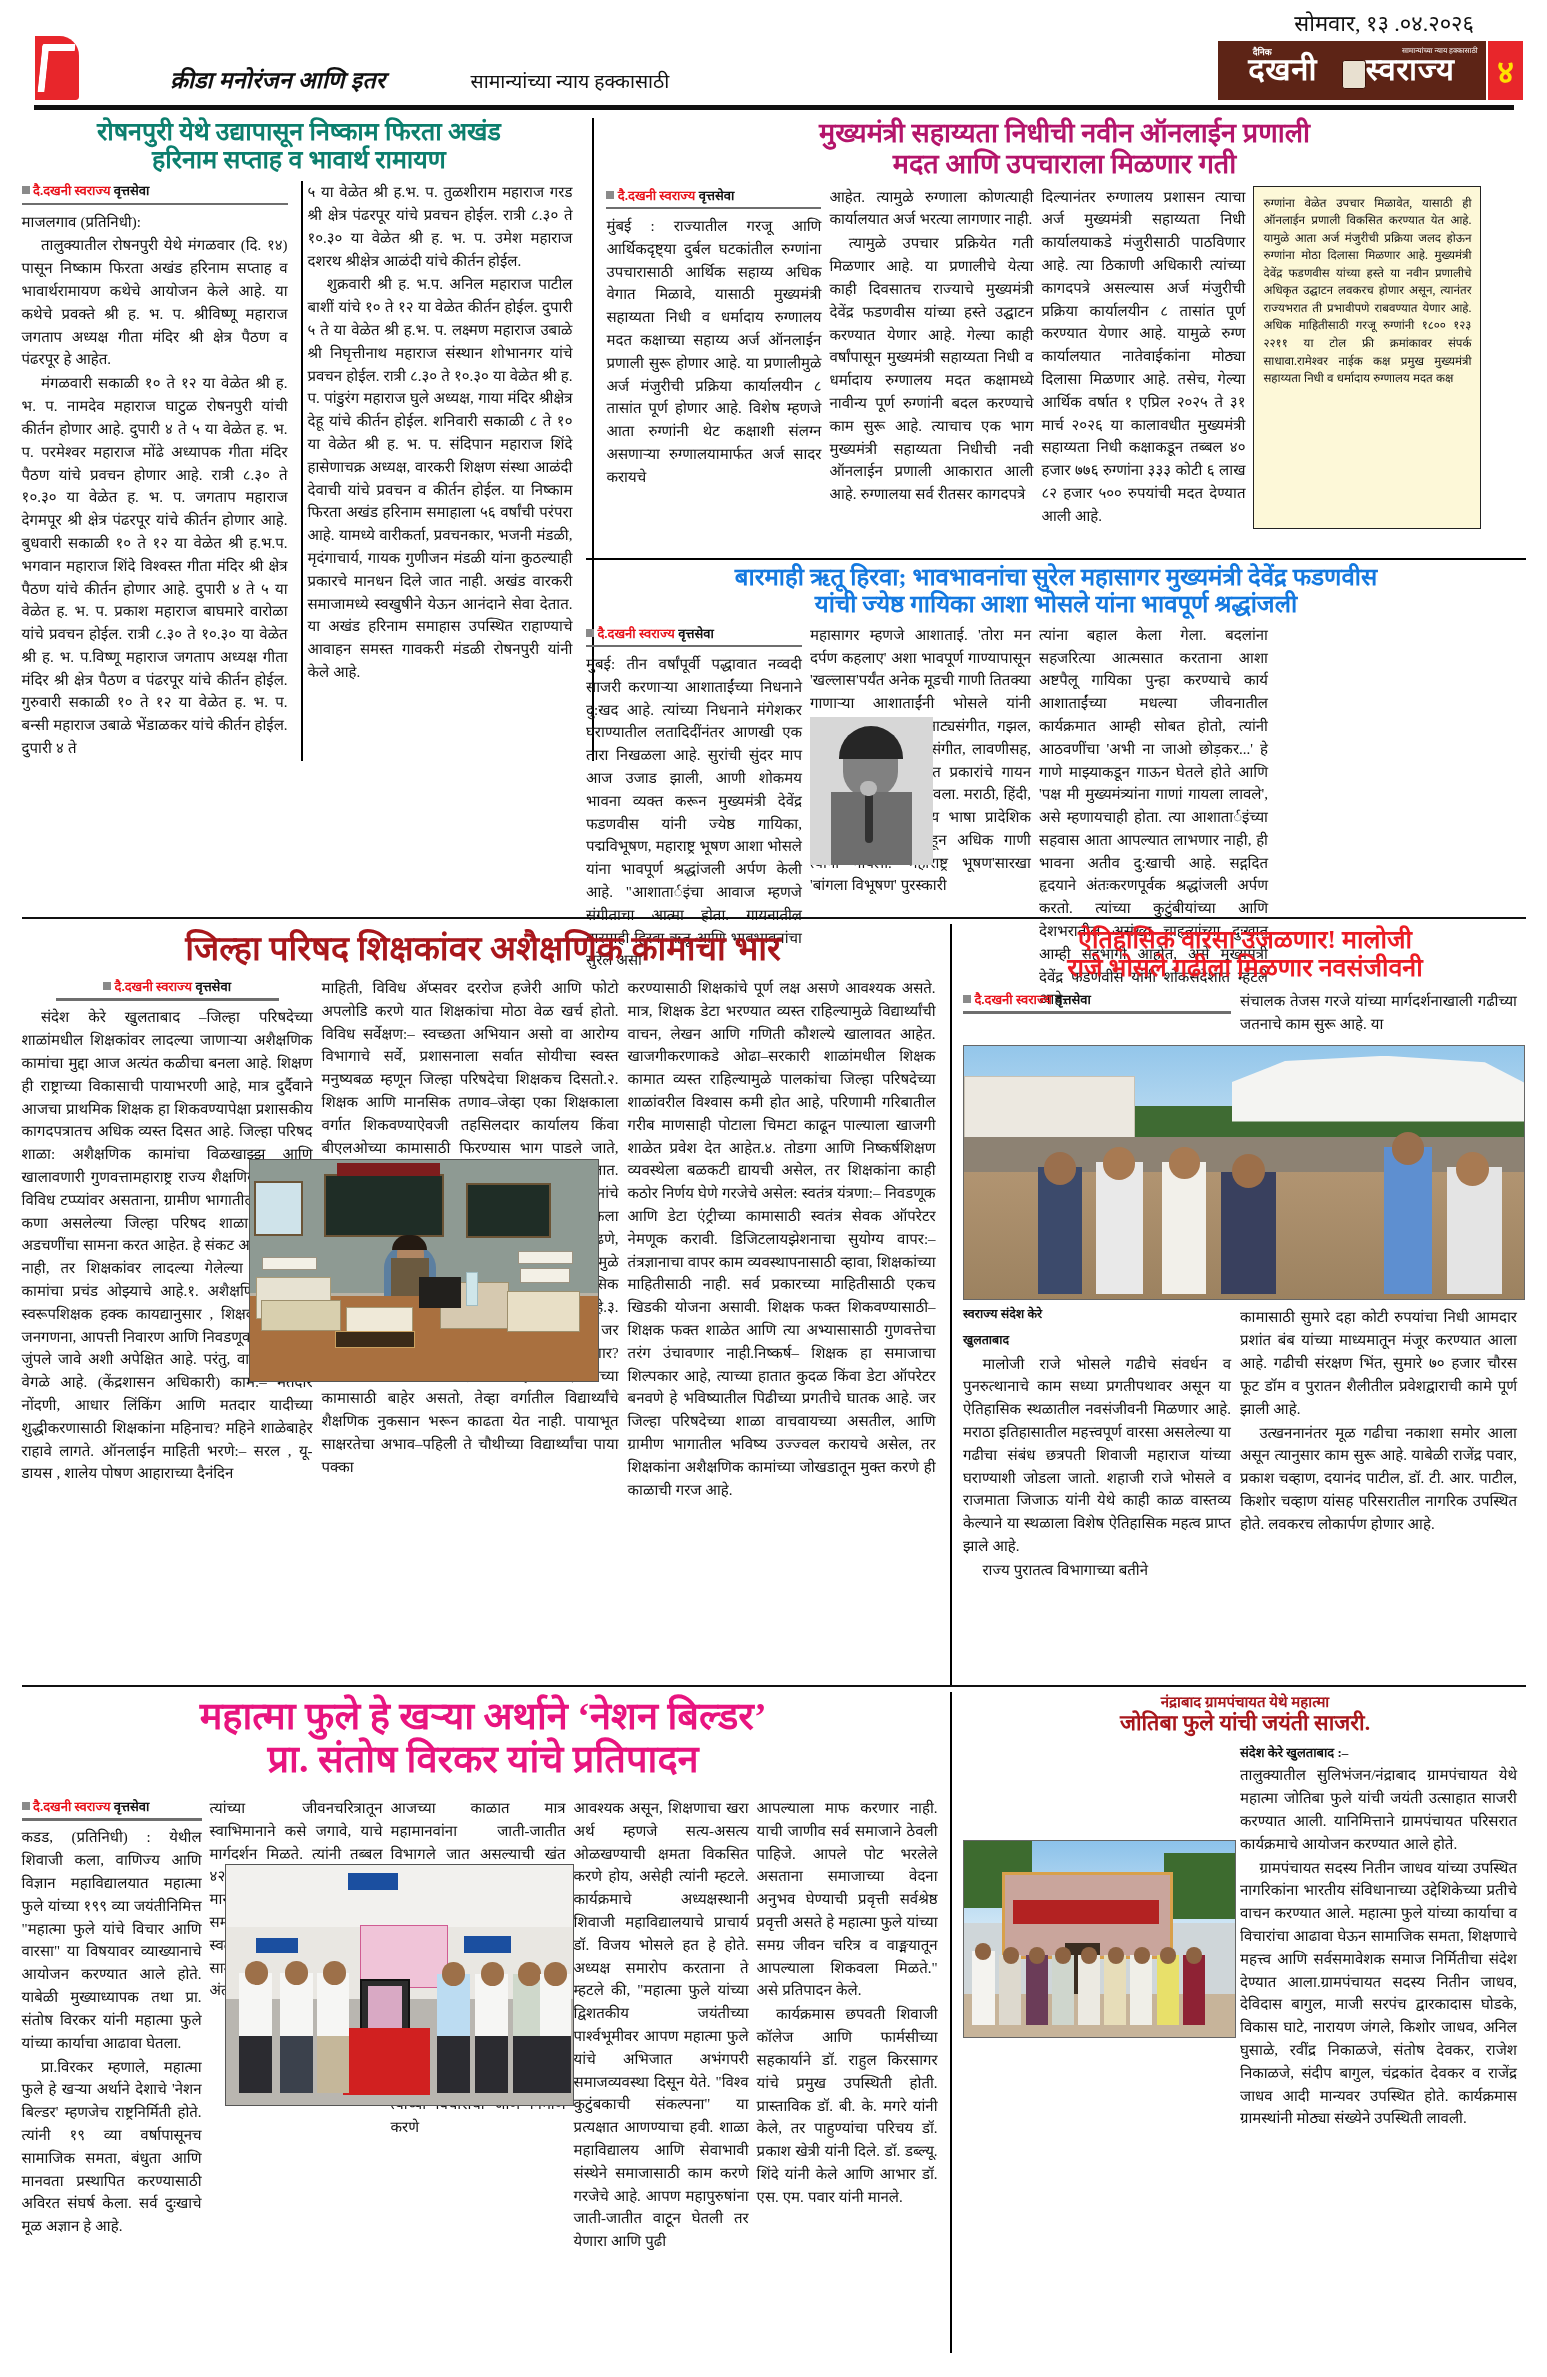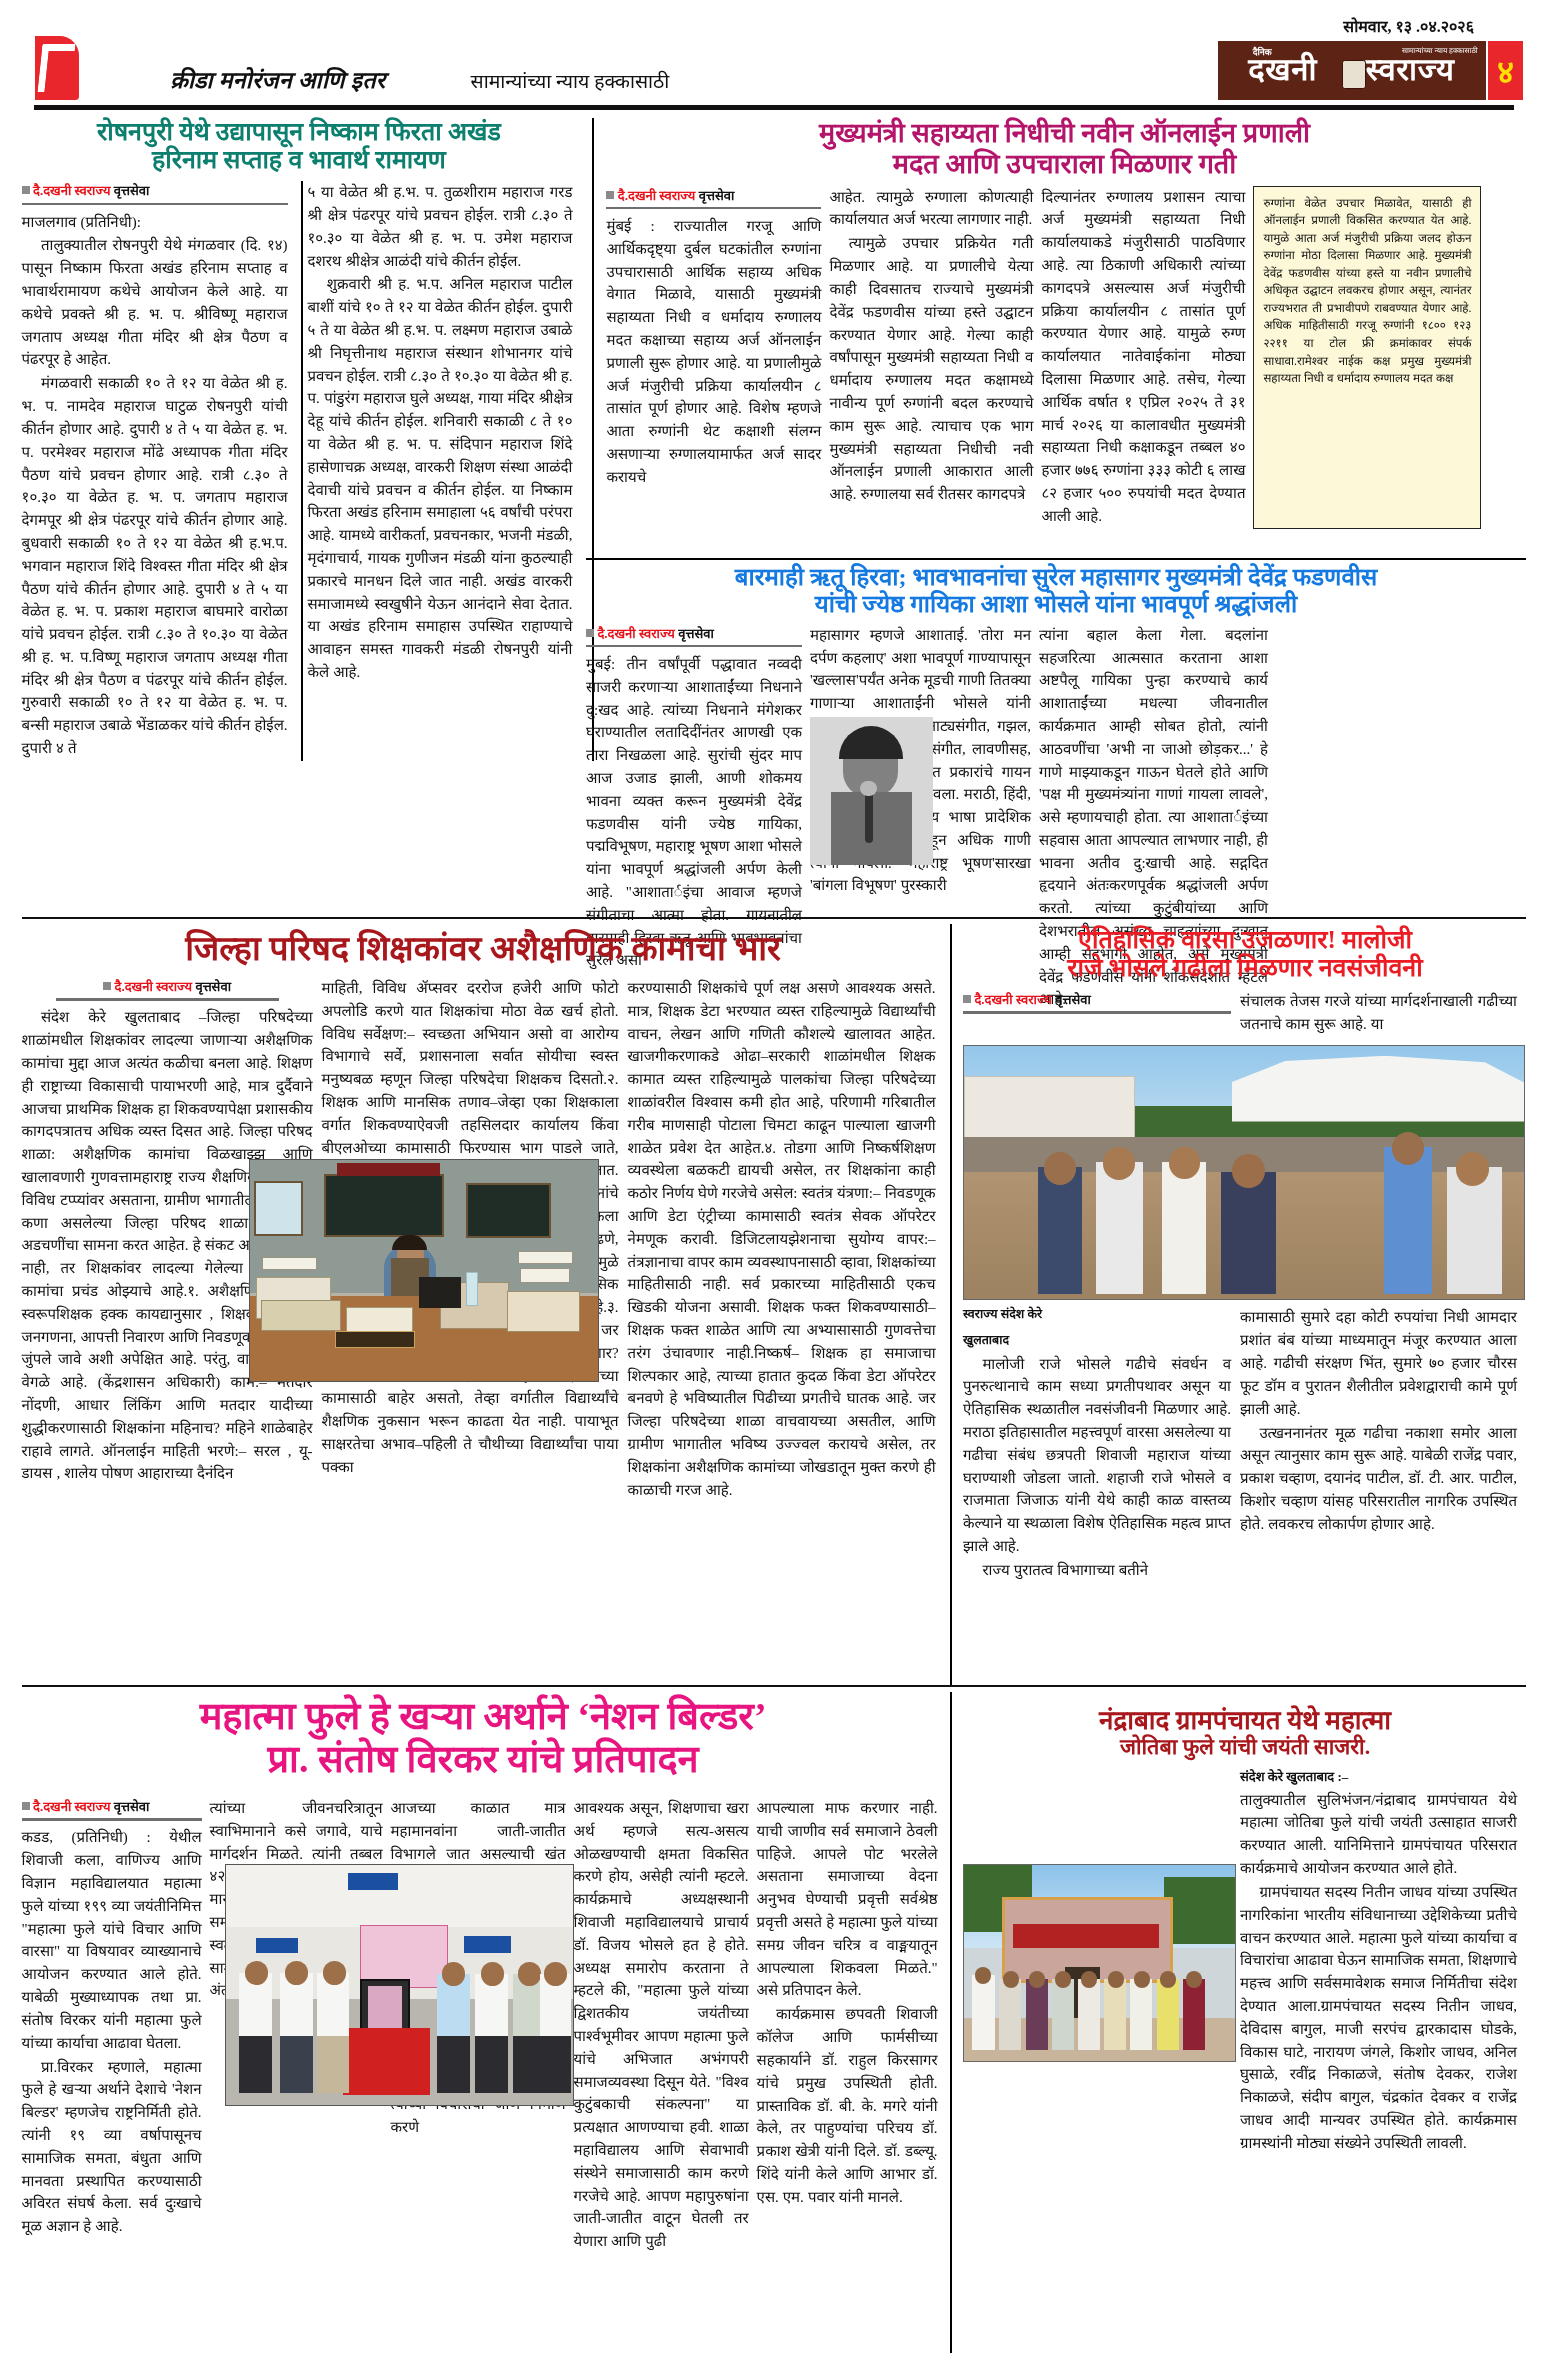--- a/index.html
+++ b/index.html
@@ -37,21 +37,21 @@
     font-size: 23px; font-weight:bold; margin-left: 91px; letter-spacing:0.3px;
     white-space:nowrap; padding-bottom: 4.6px; font-style: italic;
   }
   .mast-tagline-top {
     font-size: 19.4px; margin-left: 85px; padding-bottom: 5.7px; white-space:nowrap;
   }
   .mast-right {
     margin-left:auto; display:flex; flex-direction:column; align-items:flex-end;
     position:relative; padding-right: 3.4px;
   }
-  .mast-date { font-size: 16px; font-weight:bold; margin-bottom: 3.4px; margin-right: 49px; white-space:nowrap;}
+  .mast-date { font-size: 22px; font-weight:normal; margin-bottom: 3.4px; margin-right: 49px; white-space:nowrap;}
   .mast-logo-wrap { display:flex; align-items:stretch; }
   .mast-logo {
     background:#5d2416; color:#fff; width: 268px; height: 59px;
     position:relative; padding: 2.3px 5.7px 0 8px;
   }
   .mast-logo .lg-small { font-size: 9px; position:absolute; left:35px; top:4.6px; font-weight:bold;}
   .mast-logo .lg-tag { font-size: 7.4px; position:absolute; right:8px; top:4.6px; }
   .mast-logo .lg-main {
     position:absolute; left:5.7px; top:13.7px; width:256px; text-align:center;
     font-size: 31px; font-weight:bold; letter-spacing:0.6px; line-height:1;
@@ -448,21 +448,21 @@
       <div style="position:absolute;left:287px;top:171px;width:31px;height:57px;background:#2b2b30;"></div>
       <div style="position:absolute;left:314px;top:109px;width:31px;height:98px;background:#f6f6f4;"></div>
       <div style="position:absolute;left:318px;top:97px;width:23px;height:24px;border-radius:11.4px;background:#9d7049;"></div>
       <div style="position:absolute;left:314px;top:171px;width:31px;height:57px;background:#2b2b30;"></div>
     </div>
   </div>
 
   <div style="position:absolute; left:950px; top:1692px; width:1.7px; height:661px; background:#000;"></div>
 
   <div style="position:absolute; left:963px; top:1694px; width:564px;">
-    <div class="hl darkred" style="font-size:26px;margin-top:12px;">नंद्राबाद ग्रामपंचायत येथे महात्मा</div>
+    <div class="hl darkred" style="font-size:15px;">नंद्राबाद ग्रामपंचायत येथे महात्मा</div>
     <div class="hl darkred" style="font-size:21.6px; margin-bottom:8px;">जोतिबा फुले यांची जयंती साजरी.</div>
 
     <div class="cols">
       <div class="col" style="width:277px; padding-right:9px;">
         <div class="photo" style="margin-top:97px; width:273px; height:198px; border:0.6px solid #666;">
           <div class="sky" style="inset:0 0 58% 0; background:linear-gradient(#8cc2ea,#cde5f5);"></div>
           <div style="position:absolute;left:0;top:0;width:68px;height:34%;background:#3d6b2f;"></div>
           <div style="position:absolute;left:200px;top:6%;width:73px;height:34%;background:#3d6b2f;"></div>
           <div style="position:absolute;left:38px;top:16%;width:171px;height:44%;background:#c9a59c;border:3.4px solid #d8a04b;"></div>
           <div style="position:absolute;left:49px;top:30%;width:146px;height:24px;background:#b32222;"></div>

